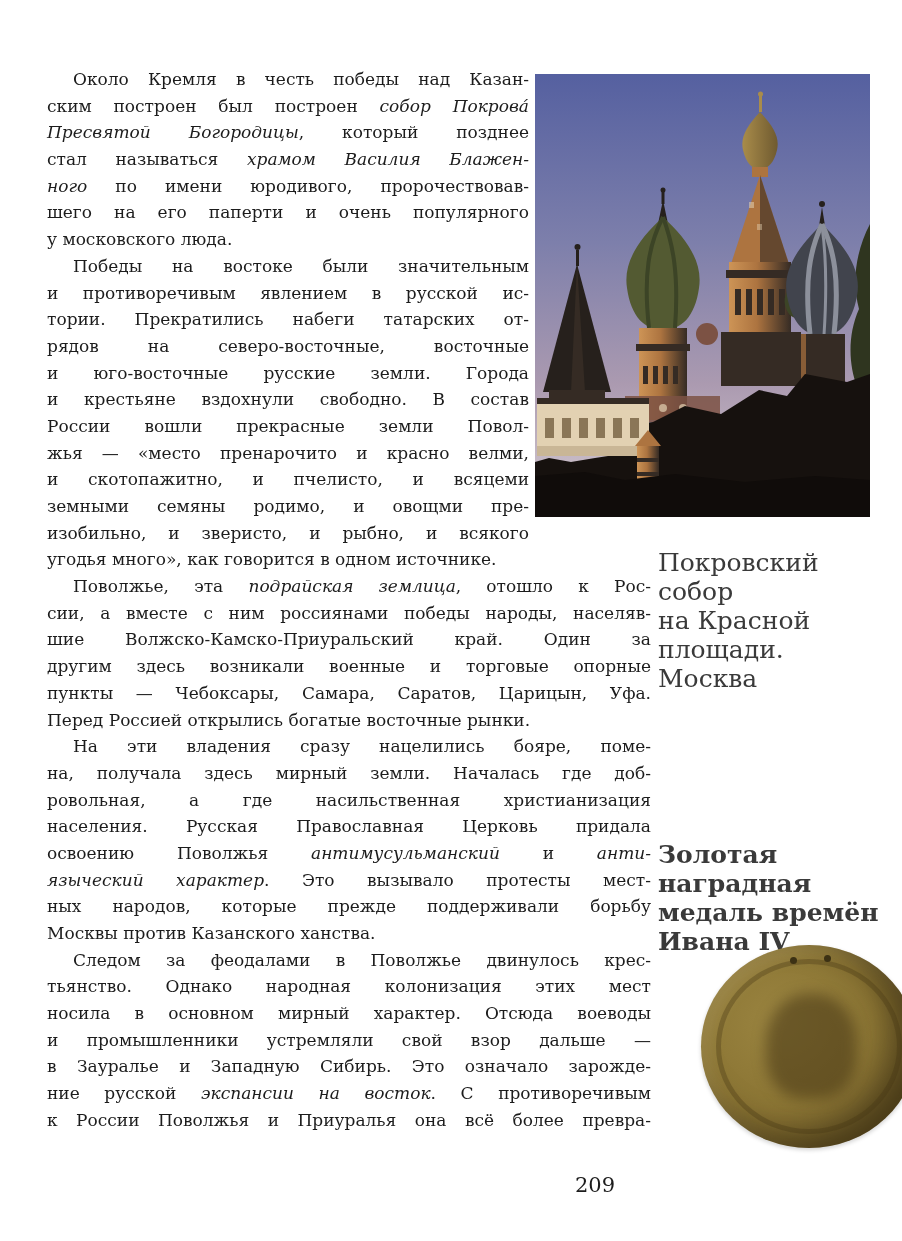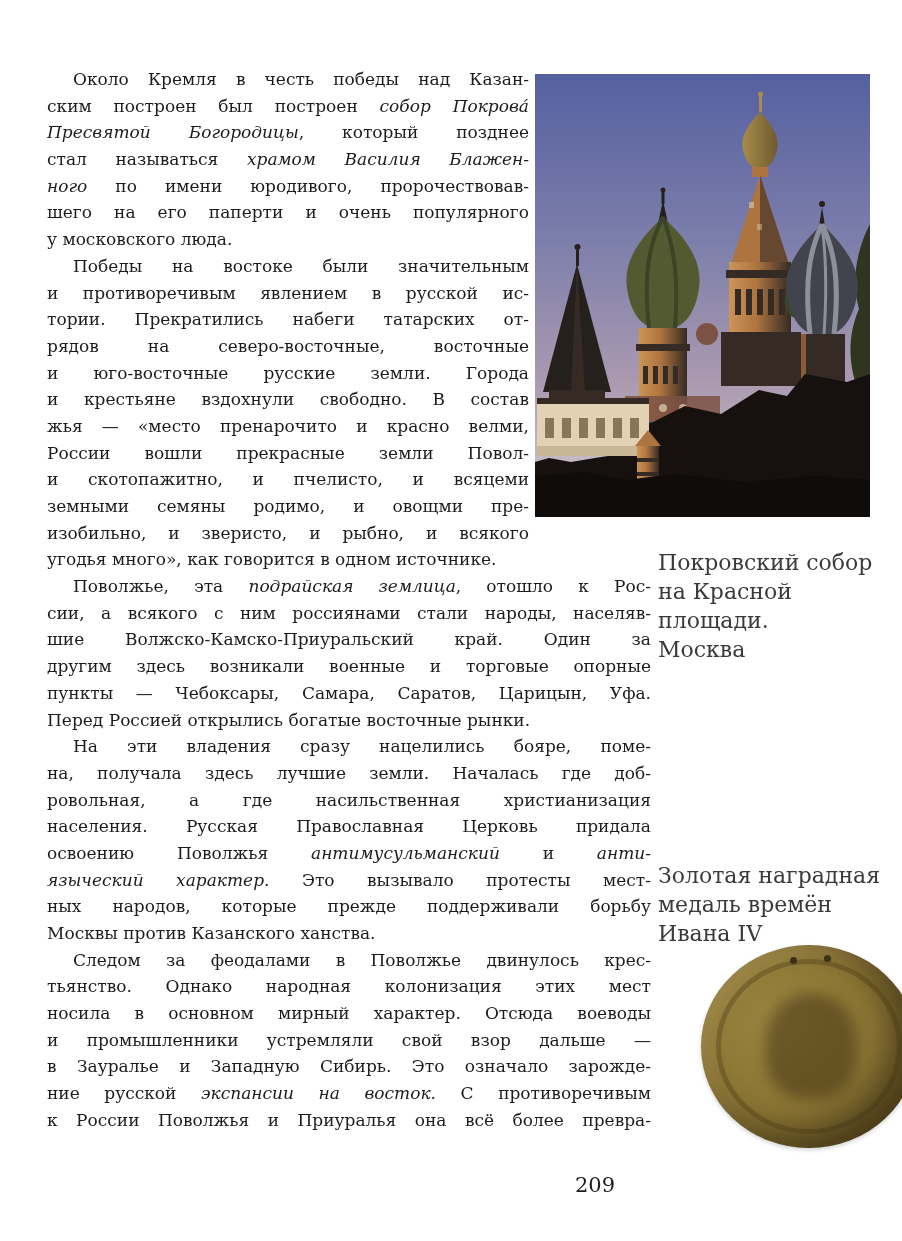--- a/index.html
+++ b/index.html
@@ -28,25 +28,25 @@
     height:26.7px; line-height:26.7px;
     text-align:justify; text-align-last:justify;
     overflow:visible; white-space:normal;
   }
   .line.first { text-indent:26px; }
   .line.last  { text-align-last:left; white-space:nowrap; }
   .it { font-style:italic; }
   
   .caption {
     position:absolute; width:232px;
-    font-size:22px; line-height:29px;
+    font-size:25px; line-height:29px;
     color:var(--caption-text,#3a3a3a);
   }
   .caption-cathedral { left:658px; top:548px; }
-  .caption-medal     { left:658px; top:861px; }
+  .caption-medal     { left:658px; top:840px;font-weight:bold; }
   
   .medal-figure { position:absolute; left:661px; top:929px; width:216px; height:203px; }
   .medal {
     position:relative; width:216px; height:203px; border-radius:50%;
     background:
       radial-gradient(ellipse at 36% 38%,
         var(--medal-gold-light,#9a8440) 0%,
         var(--medal-gold,#8b7534) 48%,
         #73602c 74%,
         var(--medal-dark,#5d4c24) 100%);
@@ -200,38 +200,38 @@
           <div class="line"><span>шего на его паперти и очень популярного</span></div>
           <div class="line last"><span>у московского люда.</span></div>
         </div>
         <div class="para">
           <div class="line first"><span>Победы на востоке были значительным</span></div>
           <div class="line"><span>и противоречивым явлением в русской ис-</span></div>
           <div class="line"><span>тории. Прекратились набеги татарских от-</span></div>
           <div class="line"><span>рядов на северо-восточные, восточные</span></div>
           <div class="line"><span>и юго-восточные русские земли. Города</span></div>
           <div class="line"><span>и крестьяне вздохнули свободно. В состав</span></div>
+          <div class="line"><span>России вошли прекрасные земли Повол-</span></div>
           <div class="line"><span>жья — «место пренарочито и красно велми,</span></div>
-          <div class="line"><span>России вошли прекрасные земли Повол-</span></div>
           <div class="line"><span>и скотопажитно, и пчелисто, и всяцеми</span></div>
           <div class="line"><span>земными семяны родимо, и овощми пре-</span></div>
           <div class="line"><span>изобильно, и зверисто, и рыбно, и всякого</span></div>
           <div class="line last"><span>угодья много», как говорится в одном источнике.</span></div>
         </div>
         <div class="para">
           <div class="line first"><span>Поволжье, эта </span><span class="it">подрайская землица</span><span>, отошло к Рос-</span></div>
-          <div class="line"><span>сии, а всякого с ним россиянами стали народы, населяв-</span></div>
+          <div class="line"><span>сии, а вместе с ним россиянами победы народы, населяв-</span></div>
           <div class="line"><span>шие Волжско-Камско-Приуральский край. Один за</span></div>
           <div class="line"><span>другим здесь возникали военные и торговые опорные</span></div>
           <div class="line"><span>пункты — Чебоксары, Самара, Саратов, Царицын, Уфа.</span></div>
           <div class="line last"><span>Перед Россией открылись богатые восточные рынки.</span></div>
         </div>
         <div class="para">
           <div class="line first"><span>На эти владения сразу нацелились бояре, поме-</span></div>
-          <div class="line"><span>на, получала здесь лучшие земли. Началась где доб-</span></div>
+          <div class="line"><span>на, получала здесь мирный земли. Началась где доб-</span></div>
           <div class="line"><span>ровольная, а где насильственная христианизация</span></div>
           <div class="line"><span>населения. Русская Православная Церковь придала</span></div>
           <div class="line"><span>освоению Поволжья </span><span class="it">антимусульманский</span><span> и </span><span class="it">анти-</span></div>
           <div class="line"><span class="it">языческий характер</span><span>. Это вызывало протесты мест-</span></div>
           <div class="line"><span>ных народов, которые прежде поддерживали борьбу</span></div>
           <div class="line last"><span>Москвы против Казанского ханства.</span></div>
         </div>
         <div class="para">
           <div class="line first"><span>Следом за феодалами в Поволжье двинулось крес-</span></div>
           <div class="line"><span>тьянство. Однако народная колонизация этих мест</span></div>

